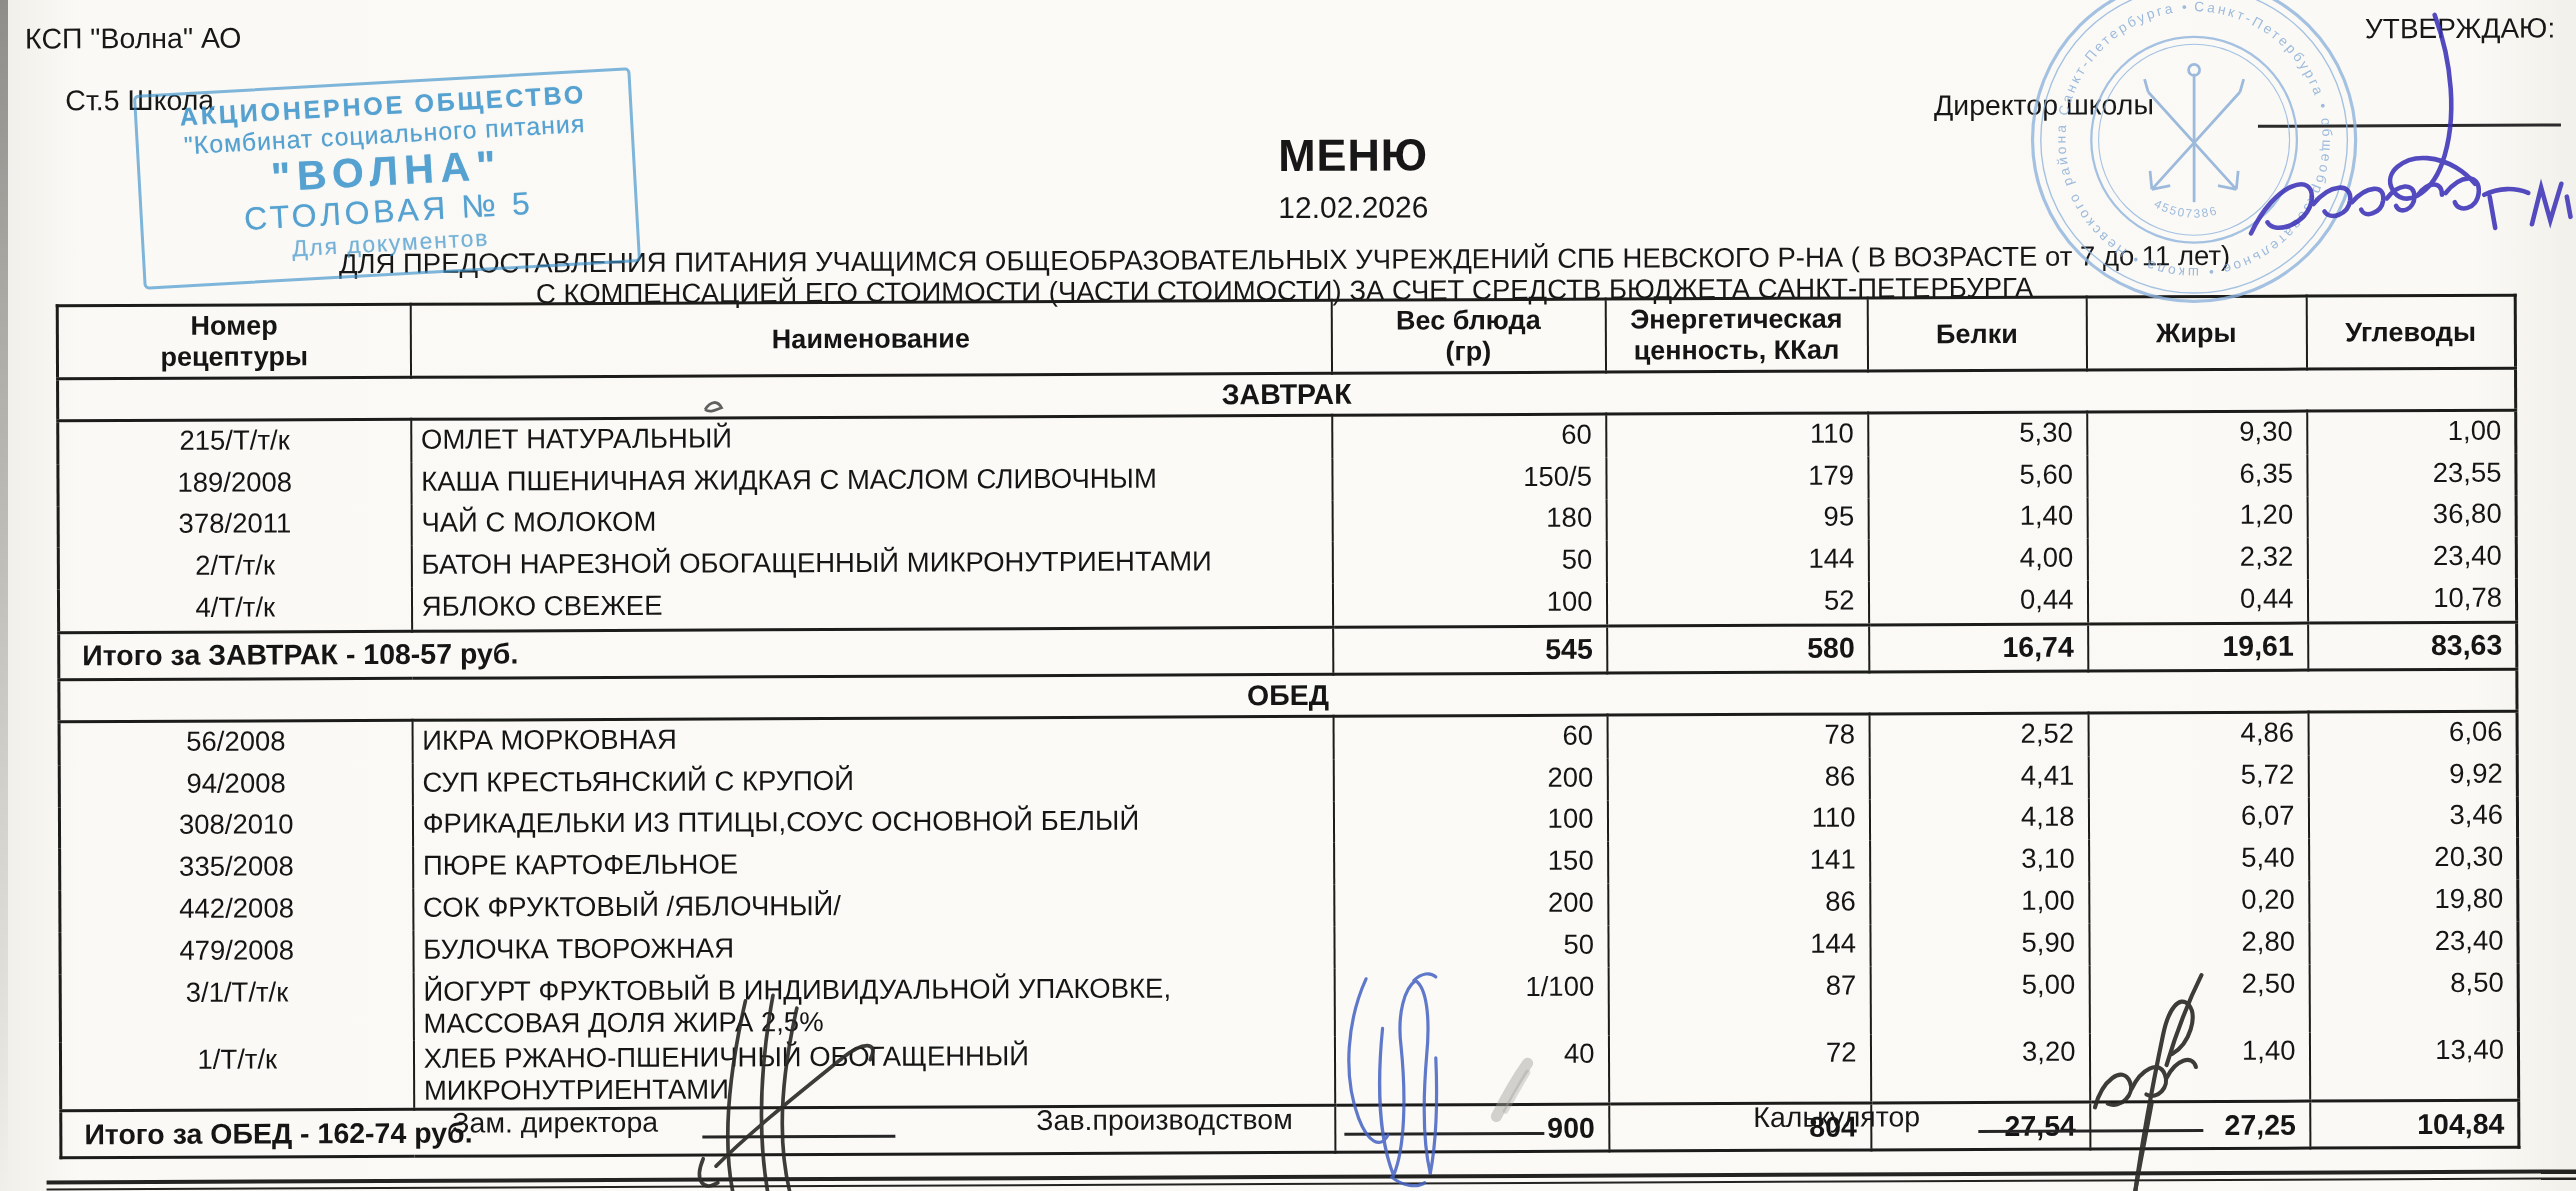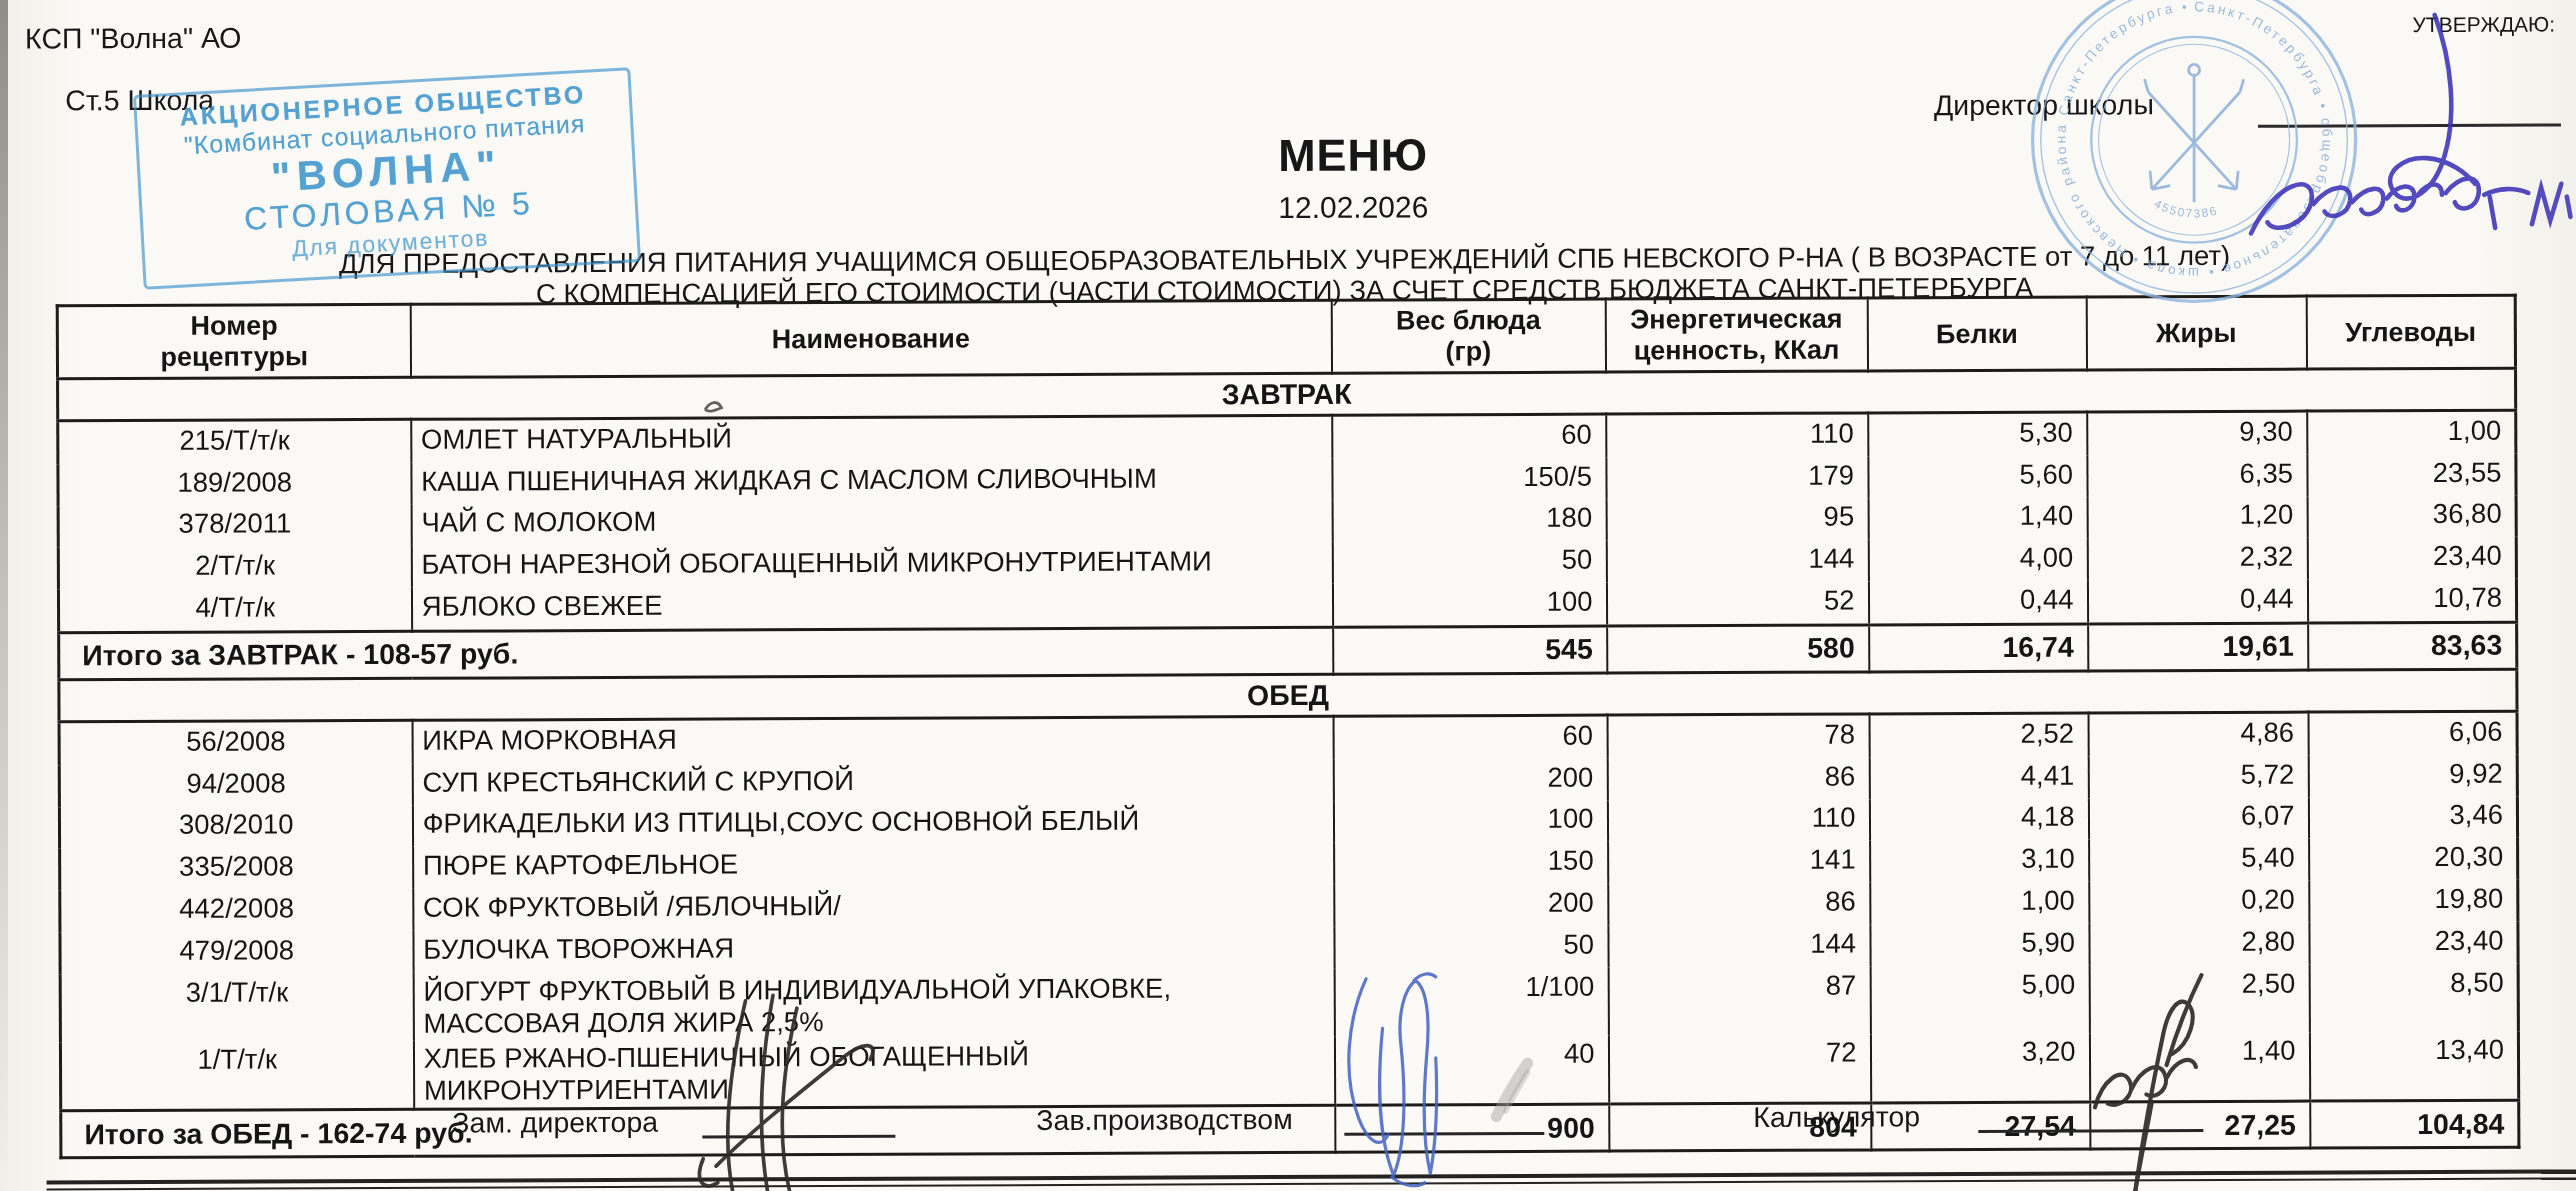--- a/index.html
+++ b/index.html
@@ -17,21 +17,21 @@
     position:absolute;left:0;top:0;width:8.3px;height:100%;
     background:linear-gradient(180deg,#3c3c3a 0%,#6f6f6b 25%,#a5a4a0 55%,#cfcdc8 80%,rgba(0,0,0,0) 100%);
     opacity:.55;
   }
   .sheet{position:absolute;inset:0;transform:rotate(-0.25deg);transform-origin:50% 50%;}
 
   
   .t{position:absolute;white-space:nowrap;}
   .org-line1{left:27.5px;top:16.5px;font-size:28.5px;}
   .org-line2{left:27.5px;top:79px;font-size:28.5px;margin-left:40px;}
-  .approve{right:18.4px;top:18.4px;font-size:21px;}
+  .approve{right:18.4px;top:18.4px;font-size:28px;}
   .director{left:1936px;top:92px;font-size:28.5px;}
   .director-line{position:absolute;left:2260px;top:129px;width:303px;height:2.8px;background:#2b2b2b;}
 
   .title-wrap{position:absolute;left:57px;top:0;width:2458px;text-align:center;}
   .doc-title{position:absolute;left:0;top:130px;width:100%;font-size:45px;font-weight:bold;letter-spacing:0.9px;transform:translateX(69px);}
   .doc-date{position:absolute;left:0;top:191px;width:100%;font-size:30px;transform:translateX(69px);}
   .doc-sub1{position:absolute;left:0;top:244px;width:100%;font-size:27.5px;}
   .doc-sub2{position:absolute;left:0;top:275px;width:100%;font-size:27.5px;}
 
   

